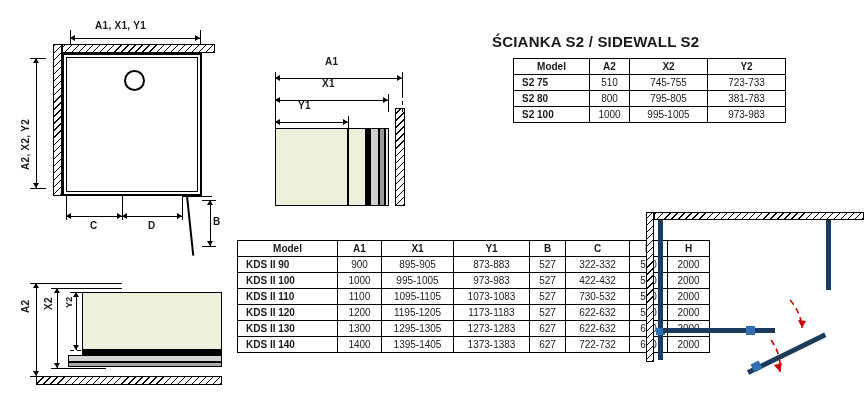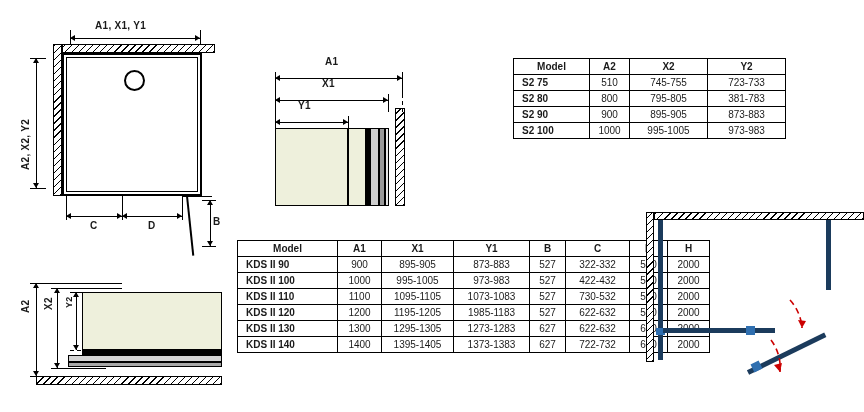--- a/index.html
+++ b/index.html
@@ -234,20 +234,21 @@
 
     <div class="glass" style="left:74px;top:14px;width:140px;height:58px;"></div>
 
     <div class="abs" style="left:74px;top:72px;width:140px;height:5px;background:#000;"></div>
     <div class="abs" style="left:60px;top:77px;width:154px;height:7px;background:#d4d4d4;border:1px solid #000;box-sizing:border-box;"></div>
     <div class="abs" style="left:60px;top:84px;width:154px;height:5px;background:#a8a8a8;border:1px solid #000;box-sizing:border-box;"></div>
 
     <div class="hatch" style="left:28px;top:98px;width:186px;height:9px;"></div>
   </div>
 
+  <div class="abs section-title" style="left:492px;top:33px;">ŚCIANKA S2 / SIDEWALL S2</div>
 
   <table class="spec abs" id="sidewall-table" style="left:513px;top:58px;">
     <thead>
       <tr>
         <th class="model-h" style="width:76px;">Model</th>
         <th style="width:40px;">A2</th>
         <th style="width:78px;">X2</th>
         <th style="width:78px;">Y2</th>
       </tr>
     </thead>
@@ -256,26 +257,20 @@
           <td class="model">S2 75</td>
           <td>510</td>
           <td>745-755</td>
           <td>723-733</td>
         </tr>
         <tr>
           <td class="model">S2 80</td>
           <td>800</td>
           <td>795-805</td>
           <td>381-783</td>
-        </tr>
-        <tr>
-          <td class="model">S2 90</td>
-          <td>900</td>
-          <td>895-905</td>
-          <td>873-883</td>
         </tr>
         <tr>
           <td class="model">S2 100</td>
           <td>1000</td>
           <td>995-1005</td>
           <td>973-983</td>
         </tr>
       </tbody>
   </table>
 
@@ -321,21 +316,21 @@
           <td>1073-1083</td>
           <td>527</td>
           <td>730-532</td>
           <td>520</td>
           <td>2000</td>
         </tr>
         <tr>
           <td class="model">KDS II 120</td>
           <td>1200</td>
           <td>1195-1205</td>
-          <td>1985-1183</td>
+          <td>1173-1183</td>
           <td>527</td>
           <td>622-632</td>
           <td>520</td>
           <td>2000</td>
         </tr>
         <tr>
           <td class="model">KDS II 130</td>
           <td>1300</td>
           <td>1295-1305</td>
           <td>1273-1283</td>

